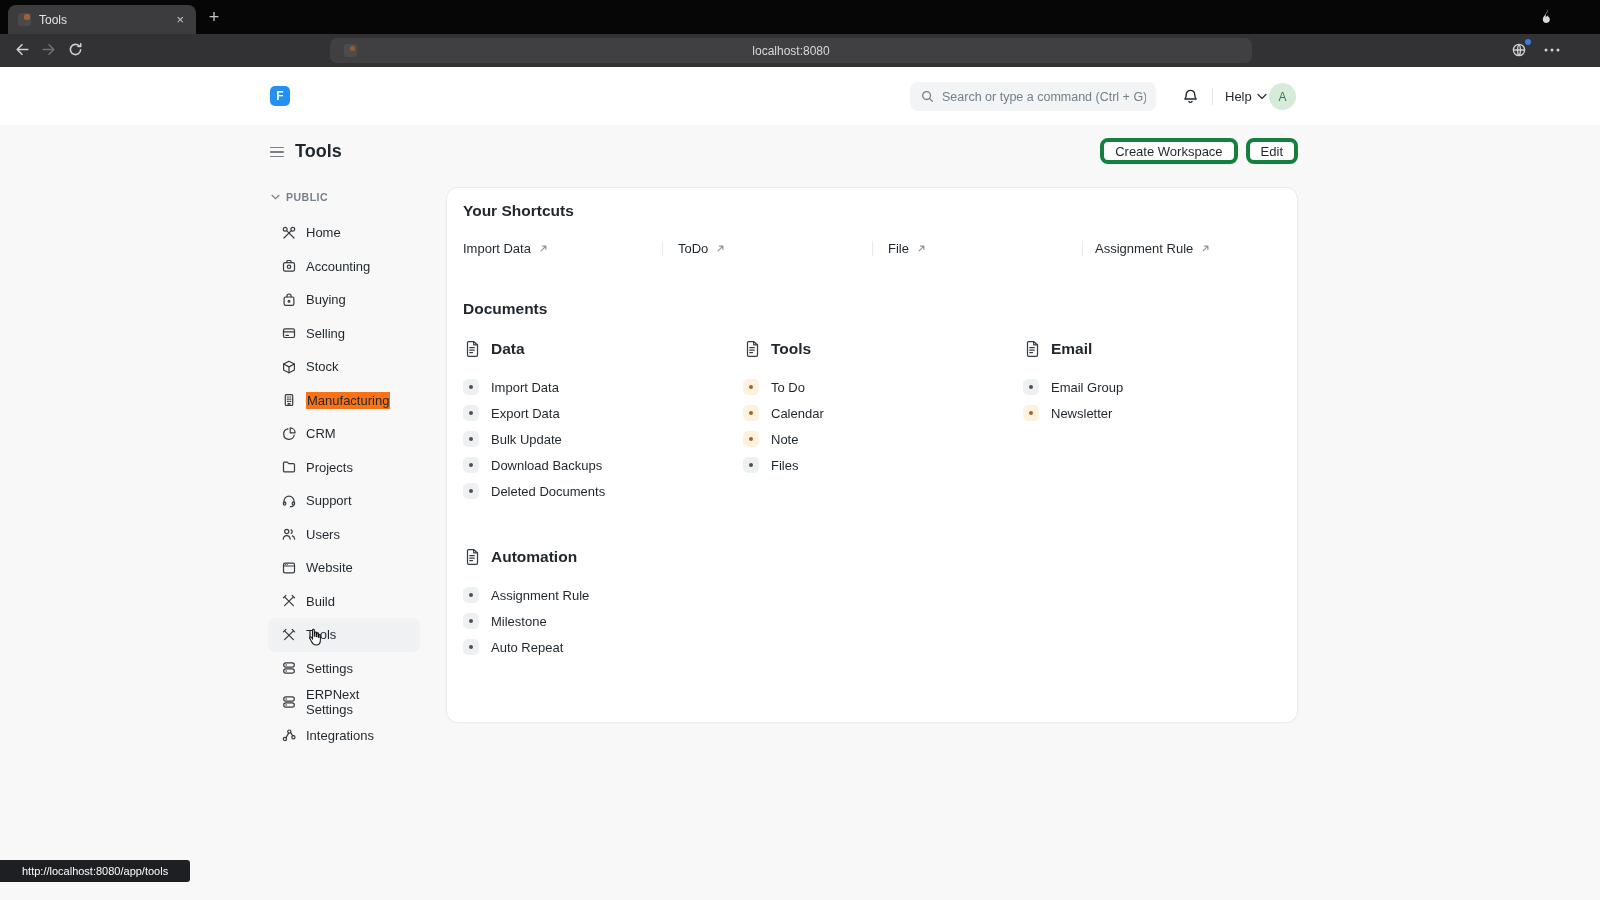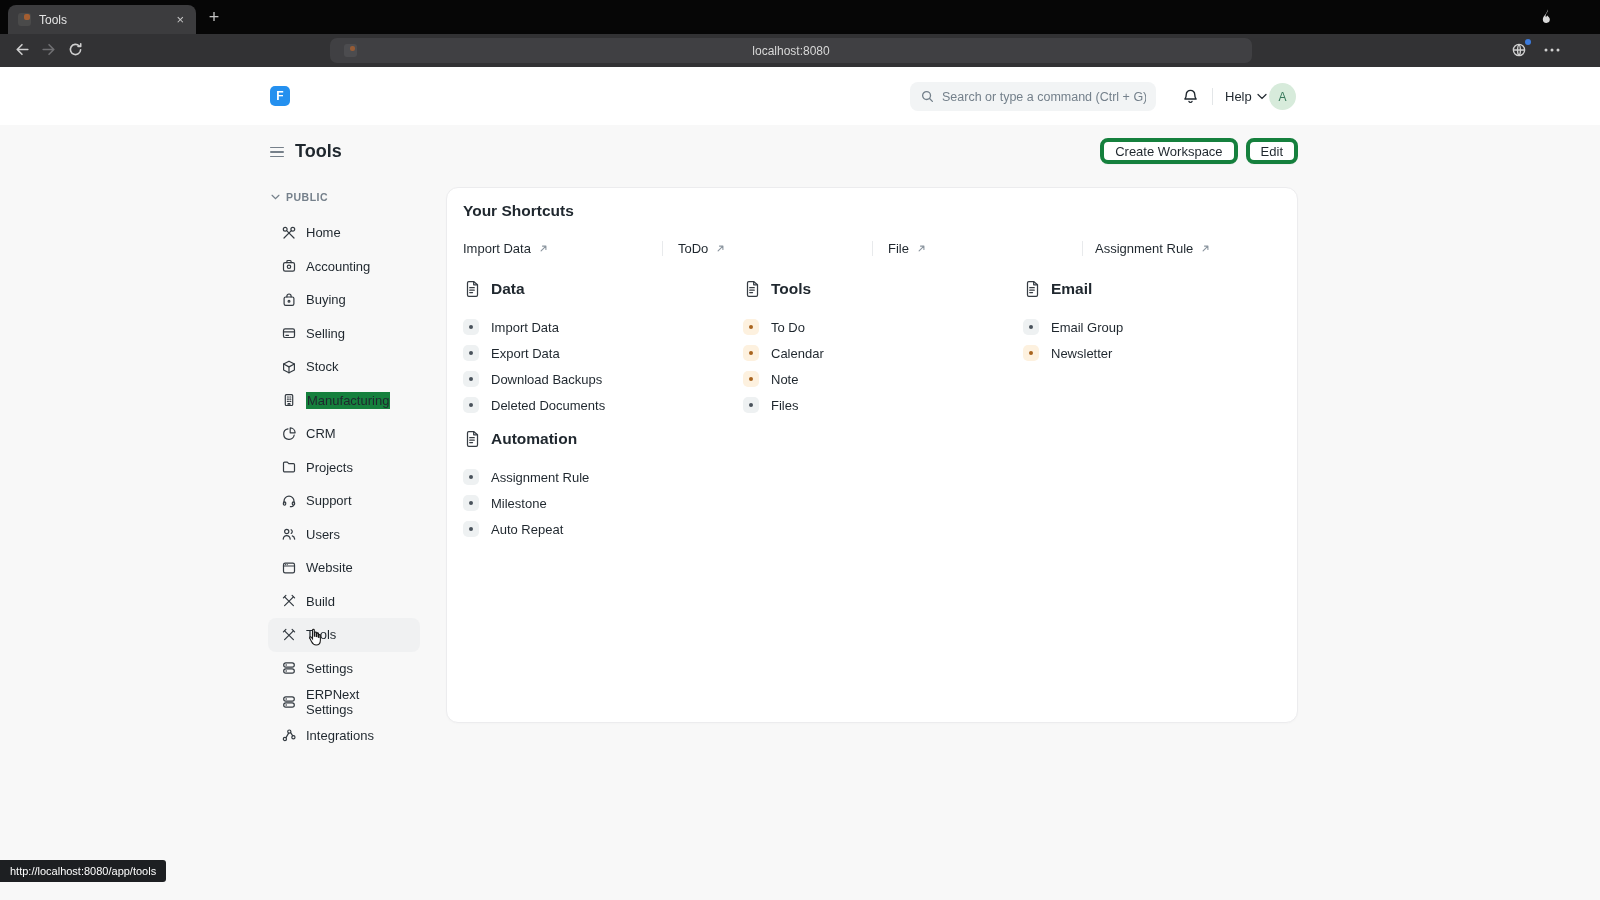--- a/index.html
+++ b/index.html
@@ -96,49 +96,49 @@
 
   
   .sidebar { position:absolute; left:268px; top:190px; width:152px; }
   .sb-section { display:flex; align-items:center; gap:6px; height:14px; margin-bottom:12px;
     padding-left:3px; color:#75808b; font-size:10.5px; letter-spacing:.5px; font-weight:bold; }
   .sb-item {
     height:33.5px; display:flex; align-items:center; gap:9px; padding:0 13px;
     border-radius:8px; font-size:13px; color:#1f272e; cursor:default;
   }
   .sb-item.selected { background:#f0f1f2; }
-  .sb-item .hl { background:#15803d; padding:1px 1px; }
+  .sb-item .hl { background:#f97316; padding:1px 1px; }
 
   
   .card {
     position:absolute; left:446px; top:187px; width:852px; height:536px;
     background:#fff; border:1px solid #ececee; border-radius:12px;
     box-shadow:0 1px 2px rgba(0,0,0,.02);
     padding:14px 16px;
   }
   .card h2 { font-size:15.5px; font-weight:bold; color:#1f272e; }
   .shortcut-row { display:flex; align-items:center; margin-top:18px; height:20px; }
   .shortcut-col { display:flex; align-items:center; }
   .shortcut-col.c1 { width:199px; }
   .shortcut-col.c2, .shortcut-col.c3 { width:210px; border-left:1px solid #e8eaec; padding-left:15px; }
   .shortcut-col.c4 { flex:1; border-left:1px solid #e8eaec; padding-left:12px; }
   .shortcut { display:flex; align-items:center; gap:7px; font-size:13px; font-weight:500; color:#1f272e; cursor:default; }
   .docs-title { margin-top:42px; }
-  .doc-grid { display:grid; grid-template-columns:280px 280px 1fr; row-gap:10px; margin-top:20px; }
+  .doc-grid { display:grid; grid-template-columns:280px 280px 1fr; row-gap:42px; margin-top:20px; }
   .doc-section-header { display:flex; align-items:center; gap:10px; height:22px; margin-bottom:14px; }
   .doc-section-header .t { font-size:15.5px; font-weight:bold; color:#1f272e; }
   .doc-link { height:26px; display:flex; align-items:center; gap:12px; font-size:13px; color:#1f272e; cursor:default; }
   .bullet { width:16px; height:16px; border-radius:5px; display:flex; align-items:center; justify-content:center; flex:0 0 auto; }
   .bullet::after { content:""; width:4px; height:4px; border-radius:50%; }
   .bullet.gray { background:#eef1f2; } .bullet.gray::after { background:#49525b; }
   .bullet.amber { background:#fdf1df; } .bullet.amber::after { background:#a8641e; }
 
   
   .status-tip {
-    position:absolute; left:0; top:860px; height:22px; padding:0 10px;
+    position:absolute; left:0; top:860px; height:22px; padding:0 22px;
     background:#1d1f22; color:#fefefe; font-size:11px; line-height:22px;
     border-radius:0 3px 3px 0;
   }
 
   .cursor { position:absolute; left:307px; top:628px; pointer-events:none; }
 </style>
 </head>
 <body>
 
 <div class="tabbar">
@@ -445,20 +445,21 @@
         <span>Assignment Rule</span>
         <span>
             <svg width="11" height="11" viewBox="0 0 16 16" fill="none" stroke="#8b959f" stroke-width="1.6" stroke-linecap="round" stroke-linejoin="round">
               <path d="M4.5 11.5l7-7M6.5 4.5h5v5"></path>
             </svg>
           </span>
       </span>
     </div>
   </div>
 
+  <h2 class="docs-title">Documents</h2>
 
   <div class="doc-grid">
 
     <div>
       <div class="doc-section-header">
         <span>
             <svg width="18" height="18" viewBox="0 0 16 16" fill="none" stroke="#343b42" stroke-width="1.1" stroke-linecap="round" stroke-linejoin="round">
               <path d="M4 2.6c0-.6.5-1.1 1.1-1.1h4.6L12.9 4.2v9.2c0 .6-.5 1.1-1.1 1.1H5.1c-.6 0-1.1-.5-1.1-1.1V2.6z"></path>
               <path d="M9.5 1.6v2.7h2.8"></path>
               <path d="M6 6.8h4M6 9h4M6 11.2h2.5"></path>
@@ -469,20 +470,24 @@
       <div class="doc-link">
           <span class="bullet gray"></span>
           <span>Import Data</span>
         </div>
       <div class="doc-link">
           <span class="bullet gray"></span>
           <span>Export Data</span>
         </div>
       <div class="doc-link">
           <span class="bullet gray"></span>
+          <span>Bulk Update</span>
+        </div>
+      <div class="doc-link">
+          <span class="bullet gray"></span>
           <span>Download Backups</span>
         </div>
       <div class="doc-link">
           <span class="bullet gray"></span>
           <span>Deleted Documents</span>
         </div>
     </div>
 
     <div>
       <div class="doc-section-header">

